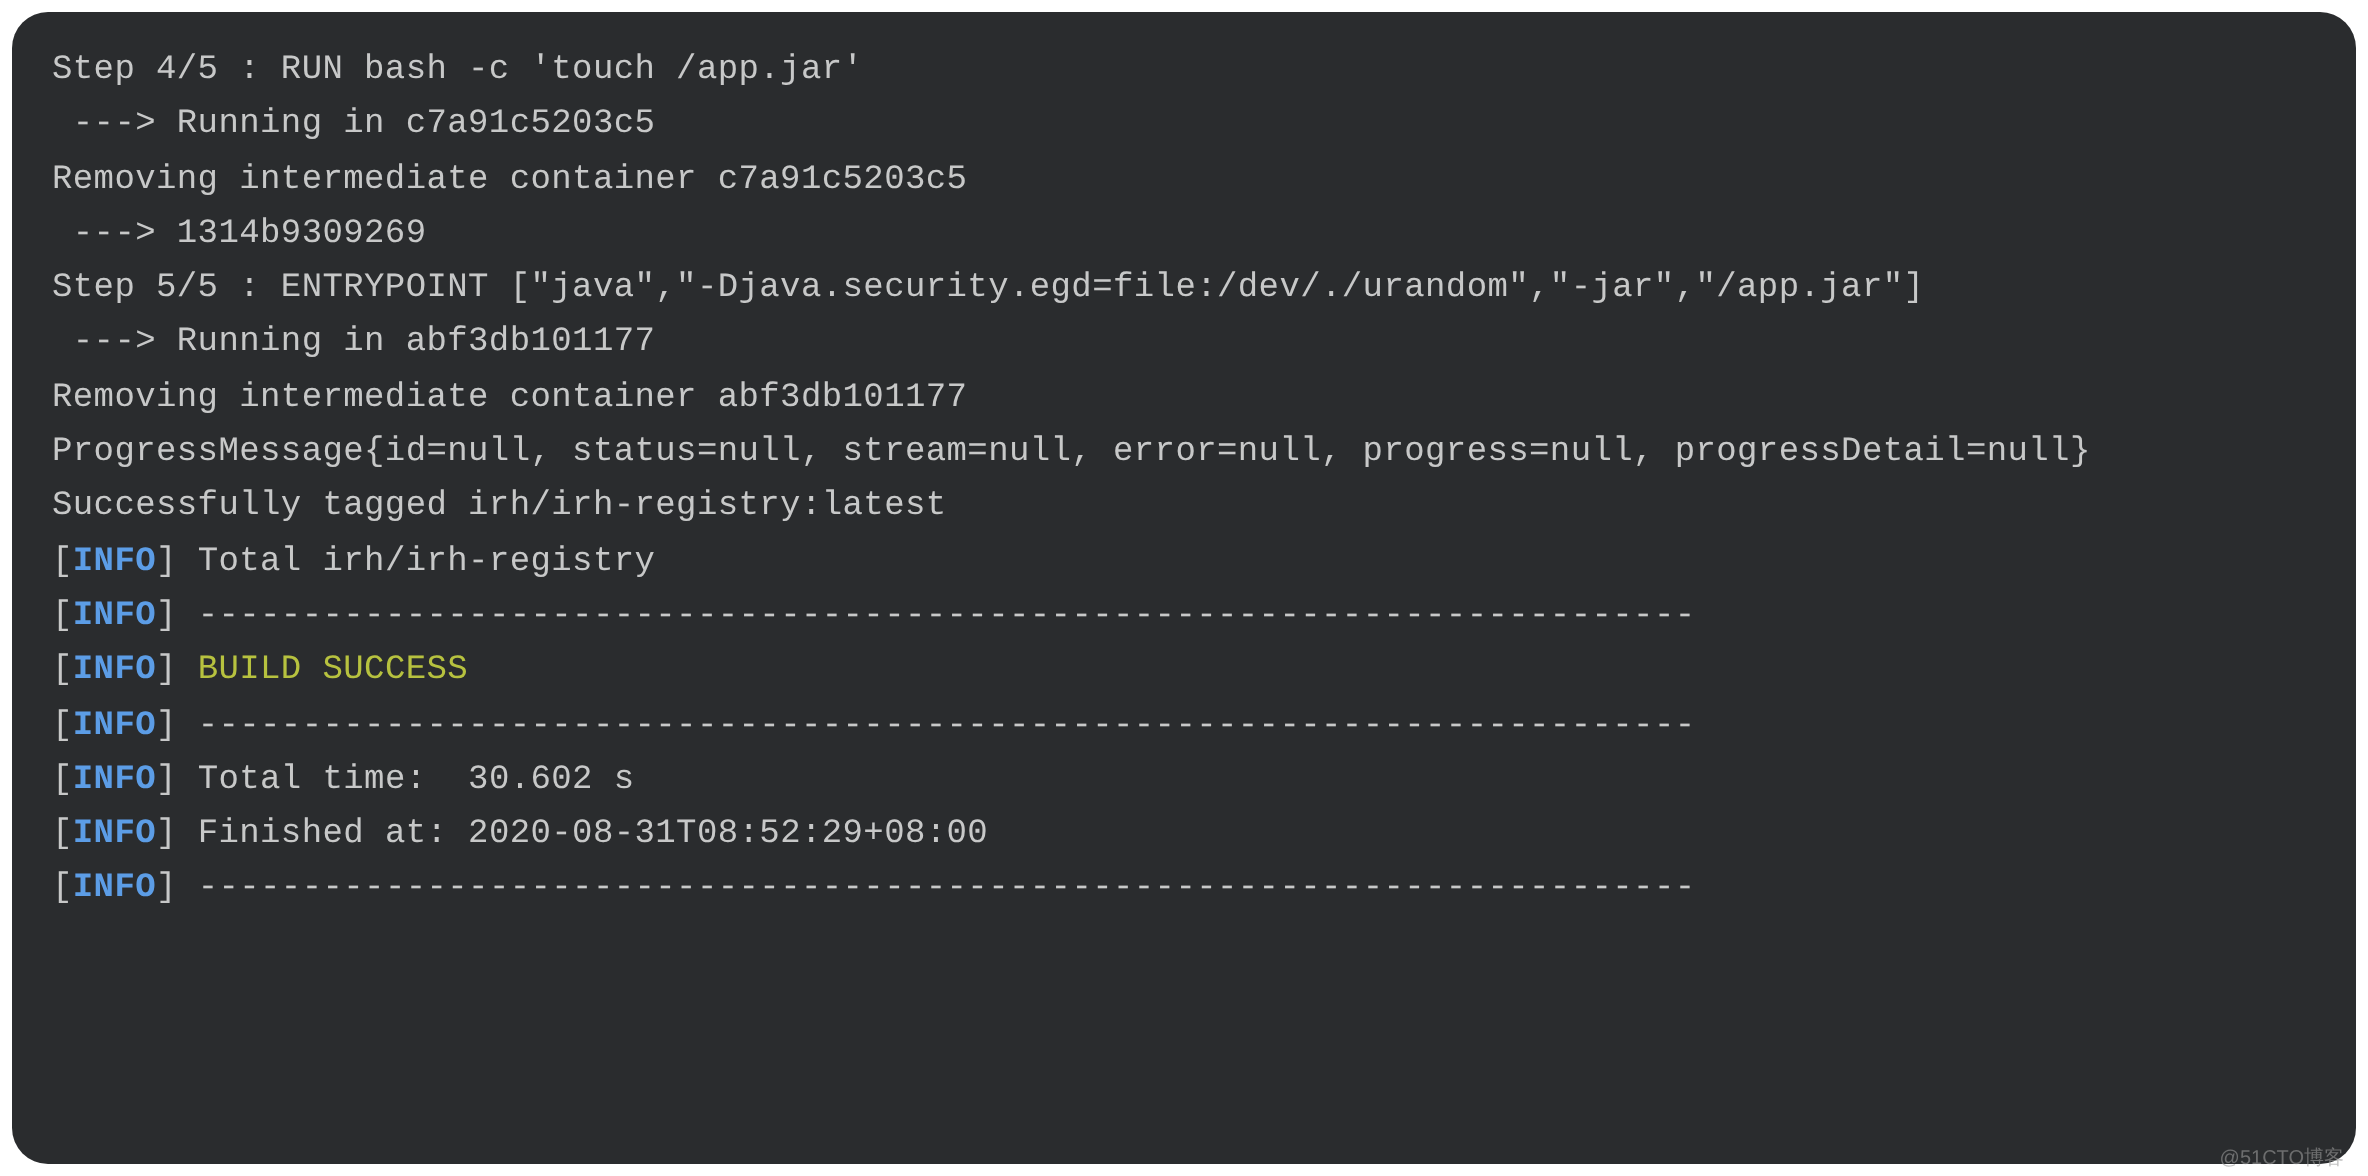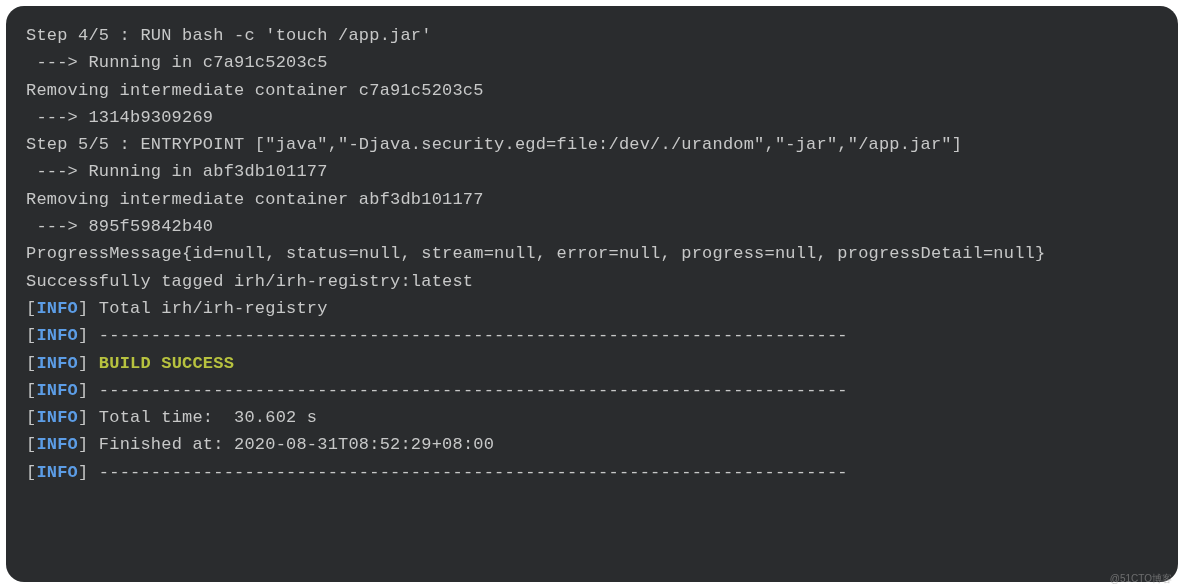--- a/index.html
+++ b/index.html
@@ -35,21 +35,21 @@
     .bracket {
       color: #c7c8c8;
     }
     .info {
       color: #5c9de6;
       font-weight: bold;
       text-align: center;
     }
     .success {
       color: #b7c23f;
-      font-weight: bold;
+      font-weight: normal;
     }
     .watermark {
       position: absolute;
       right: 12px;
       bottom: 2px;
       font-family: sans-serif;
       font-size: 10px;
       color: #999;
       opacity: 0.6;
     }
@@ -60,21 +60,20 @@
 <div class="terminal-window">
   <span class="line">Step 4/5 : RUN bash -c 'touch /app.jar'</span>
   <span class="line"></span>
   <span class="line"> ---&gt; Running in c7a91c5203c5</span>
   <span class="line">Removing intermediate container c7a91c5203c5</span>
   <span class="line"> ---&gt; 1314b9309269</span>
   <span class="line">Step 5/5 : ENTRYPOINT ["java","-Djava.security.egd=file:/dev/./urandom","-jar","/app.jar"]</span>
   <span class="line"></span>
   <span class="line"> ---&gt; Running in abf3db101177</span>
   <span class="line">Removing intermediate container abf3db101177</span>
-  <span class="line"> ---&gt; 895f59842b40</span>
   <span class="line">ProgressMessage{id=null, status=null, stream=null, error=null, progress=null, progressDetail=null}</span>
   <span class="line">Successfully tagged irh/irh-registry:latest</span>
   <span class="line"><span class="bracket">[</span><span class="info">INFO</span><span class="bracket">]</span><span> Total irh/irh-registry</span></span>
   <span class="line"><span class="bracket">[</span><span class="info">INFO</span><span class="bracket">]</span><span> ------------------------------------------------------------------------</span></span>
   <span class="line"><span class="bracket">[</span><span class="info">INFO</span><span class="bracket">] </span><span class="success">BUILD SUCCESS</span></span>
   <span class="line"><span class="bracket">[</span><span class="info">INFO</span><span class="bracket">]</span><span> ------------------------------------------------------------------------</span></span>
   <span class="line"><span class="bracket">[</span><span class="info">INFO</span><span class="bracket">]</span><span> Total time:  30.602 s</span></span>
   <span class="line"><span class="bracket">[</span><span class="info">INFO</span><span class="bracket">]</span><span> Finished at: 2020-08-31T08:52:29+08:00</span></span>
   <span class="line"><span class="bracket">[</span><span class="info">INFO</span><span class="bracket">]</span><span> ------------------------------------------------------------------------</span></span>
 </div>

